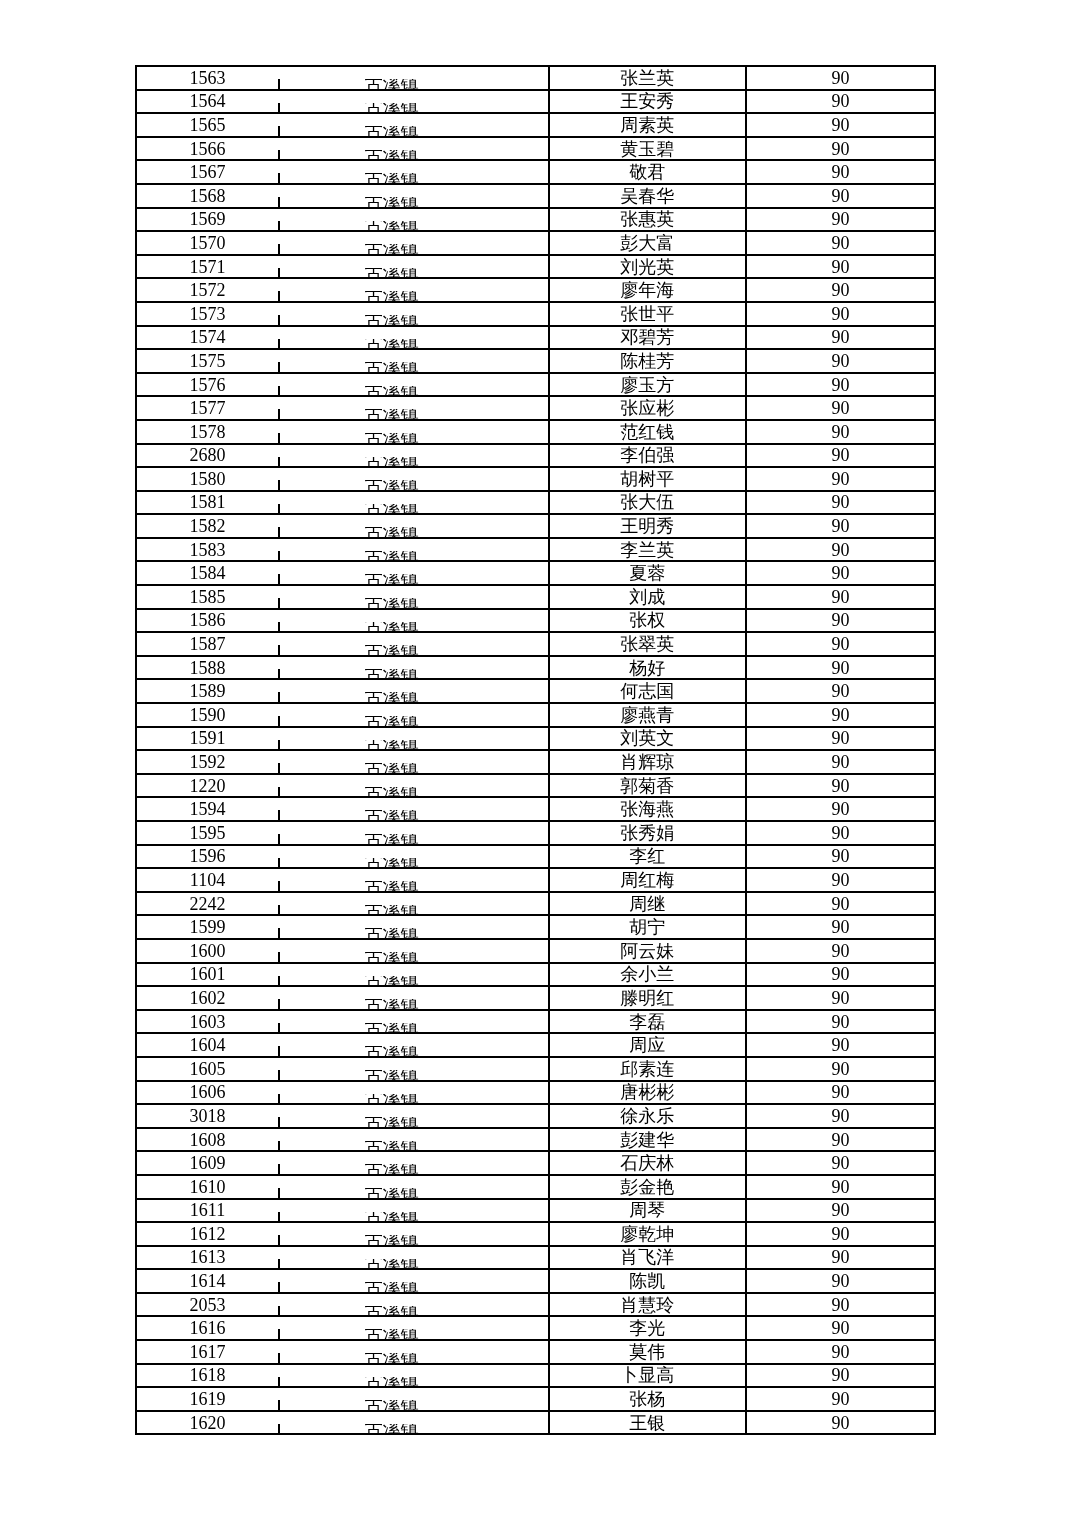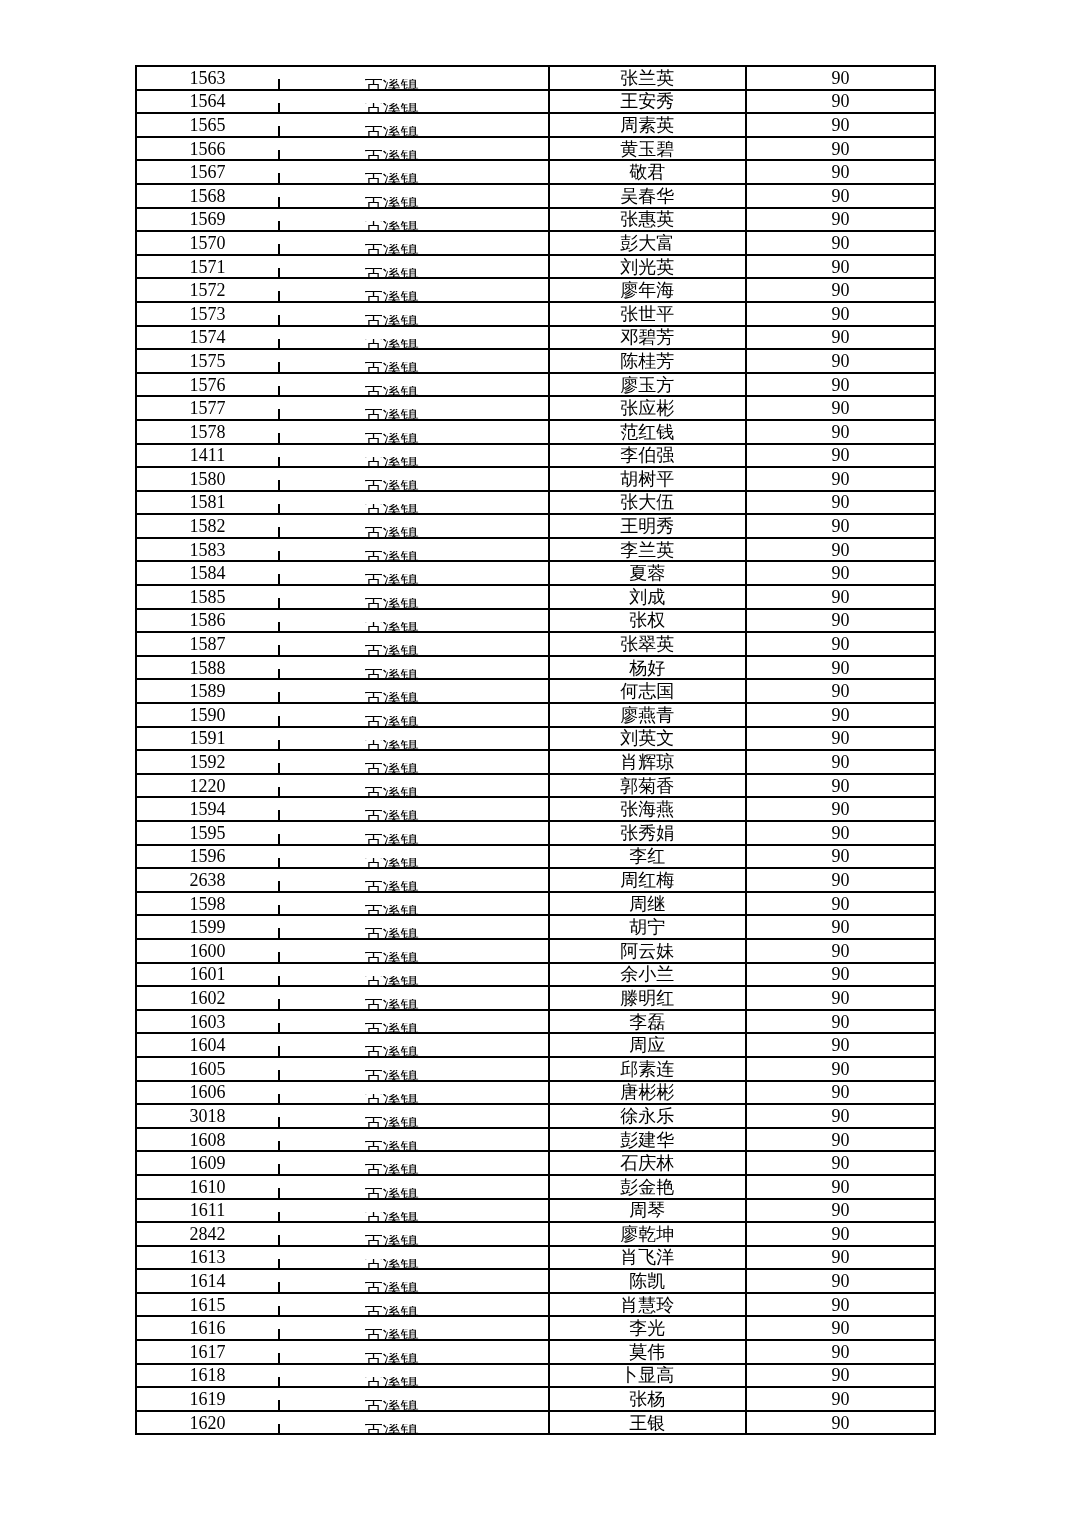--- a/index.html
+++ b/index.html
@@ -150,21 +150,21 @@
         <div class="cell c2">张应彬</div>
         <div class="cell c3">90</div>
       </div>
       <div class="row">
         <div class="cell c0">1578</div>
         <div class="cell c1">古溪镇</div>
         <div class="cell c2">范红钱</div>
         <div class="cell c3">90</div>
       </div>
       <div class="row">
-        <div class="cell c0">1411</div>
+        <div class="cell c0">2680</div>
         <div class="cell c1">古溪镇</div>
         <div class="cell c2">李伯强</div>
         <div class="cell c3">90</div>
       </div>
       <div class="row">
         <div class="cell c0">1580</div>
         <div class="cell c1">古溪镇</div>
         <div class="cell c2">胡树平</div>
         <div class="cell c3">90</div>
       </div>
@@ -258,27 +258,27 @@
         <div class="cell c2">张秀娟</div>
         <div class="cell c3">90</div>
       </div>
       <div class="row">
         <div class="cell c0">1596</div>
         <div class="cell c1">古溪镇</div>
         <div class="cell c2">李红</div>
         <div class="cell c3">90</div>
       </div>
       <div class="row">
-        <div class="cell c0">2638</div>
+        <div class="cell c0">1104</div>
         <div class="cell c1">古溪镇</div>
         <div class="cell c2">周红梅</div>
         <div class="cell c3">90</div>
       </div>
       <div class="row">
-        <div class="cell c0">1598</div>
+        <div class="cell c0">2242</div>
         <div class="cell c1">古溪镇</div>
         <div class="cell c2">周继</div>
         <div class="cell c3">90</div>
       </div>
       <div class="row">
         <div class="cell c0">1599</div>
         <div class="cell c1">古溪镇</div>
         <div class="cell c2">胡宁</div>
         <div class="cell c3">90</div>
       </div>
@@ -348,39 +348,39 @@
         <div class="cell c2">彭金艳</div>
         <div class="cell c3">90</div>
       </div>
       <div class="row">
         <div class="cell c0">1611</div>
         <div class="cell c1">古溪镇</div>
         <div class="cell c2">周琴</div>
         <div class="cell c3">90</div>
       </div>
       <div class="row">
-        <div class="cell c0">2842</div>
+        <div class="cell c0">1612</div>
         <div class="cell c1">古溪镇</div>
         <div class="cell c2">廖乾坤</div>
         <div class="cell c3">90</div>
       </div>
       <div class="row">
         <div class="cell c0">1613</div>
         <div class="cell c1">古溪镇</div>
         <div class="cell c2">肖飞洋</div>
         <div class="cell c3">90</div>
       </div>
       <div class="row">
         <div class="cell c0">1614</div>
         <div class="cell c1">古溪镇</div>
         <div class="cell c2">陈凯</div>
         <div class="cell c3">90</div>
       </div>
       <div class="row">
-        <div class="cell c0">1615</div>
+        <div class="cell c0">2053</div>
         <div class="cell c1">古溪镇</div>
         <div class="cell c2">肖慧玲</div>
         <div class="cell c3">90</div>
       </div>
       <div class="row">
         <div class="cell c0">1616</div>
         <div class="cell c1">古溪镇</div>
         <div class="cell c2">李光</div>
         <div class="cell c3">90</div>
       </div>

